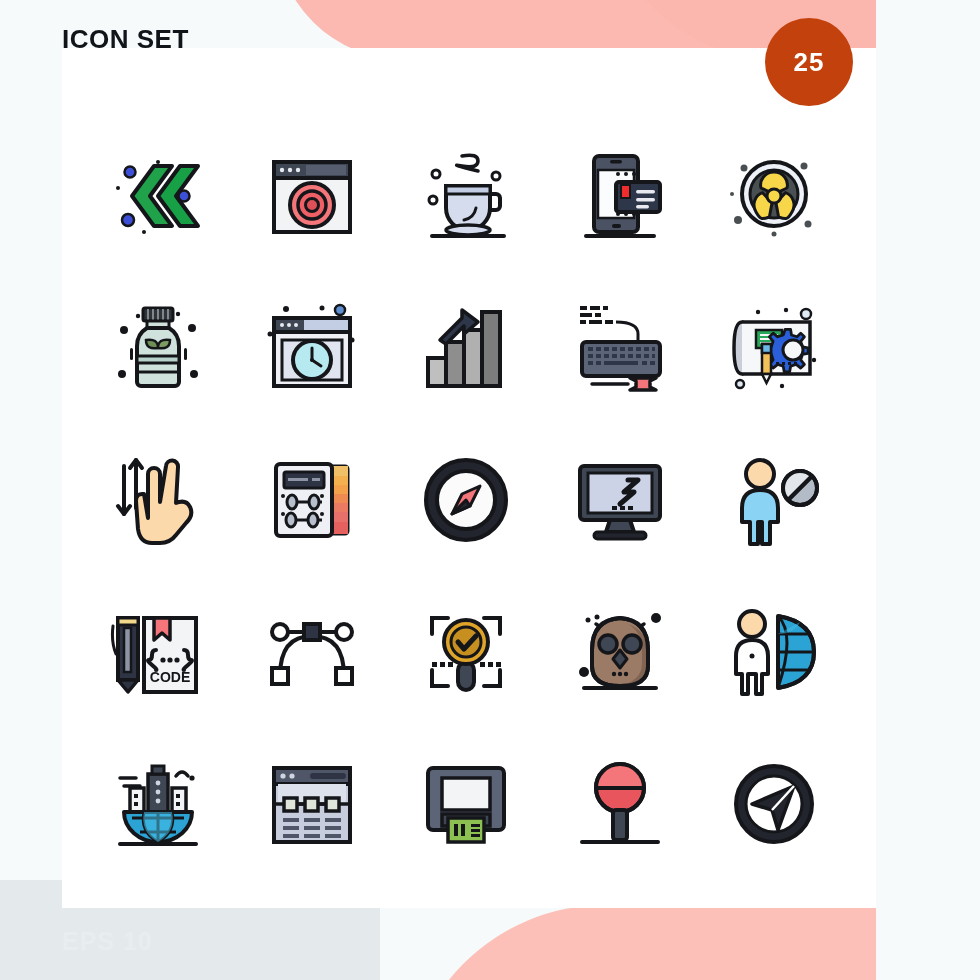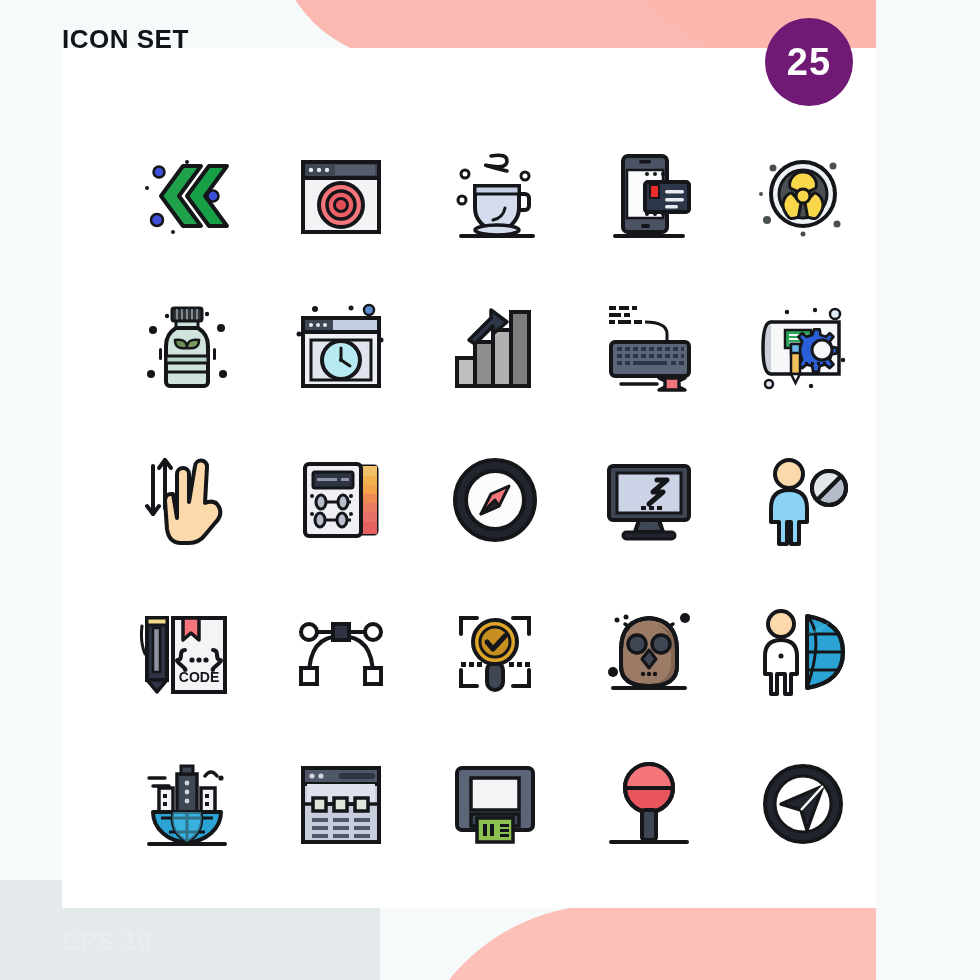--- a/index.html
+++ b/index.html
@@ -19,28 +19,28 @@
   .blob-bottom2{left:820px;top:840px;width:260px;height:180px;background:#fbafa6;border-radius:130px 130px 0 0;}
   .blob-left{left:-40px;top:880px;width:420px;height:140px;background:#e4eaec;border-radius:0;}
 
   
   .card{position:absolute;left:62px;top:48px;width:855px;height:860px;background:#ffffff;}
 
   
   .title{position:absolute;left:62px;top:24px;font-size:26px;font-weight:bold;
          letter-spacing:.5px;color:#111418;}
   .badge{position:absolute;right:23px;top:18px;width:88px;height:88px;border-radius:50%;
-         background:#701a75;color:#fff;display:flex;align-items:center;justify-content:center;
-         font-size:38px;font-weight:bold;letter-spacing:1px;}
+         background:#c2410c;color:#fff;display:flex;align-items:center;justify-content:center;
+         font-size:26px;font-weight:bold;letter-spacing:1px;}
   .eps{position:absolute;left:62px;top:927px;font-size:25px;font-weight:bold;color:#e8edef;letter-spacing:1px;}
 
   
   .grid{position:absolute;left:110px;top:120px;width:770px;height:760px;
         display:grid;grid-template-columns:repeat(5,1fr);grid-template-rows:repeat(5,1fr);}
-  .cell{display:flex;align-items:center;justify-content:center;}
+  .cell{display:flex;align-items:center;justify-content:flex-start;}
   .cell svg{display:block;}
 </style>
 </head>
 <body>
 
 <div id="stage">
 
   <div class="blob blob-left"></div>
   <div class="blob blob-top2"></div>
   <div class="blob blob-top"></div>

